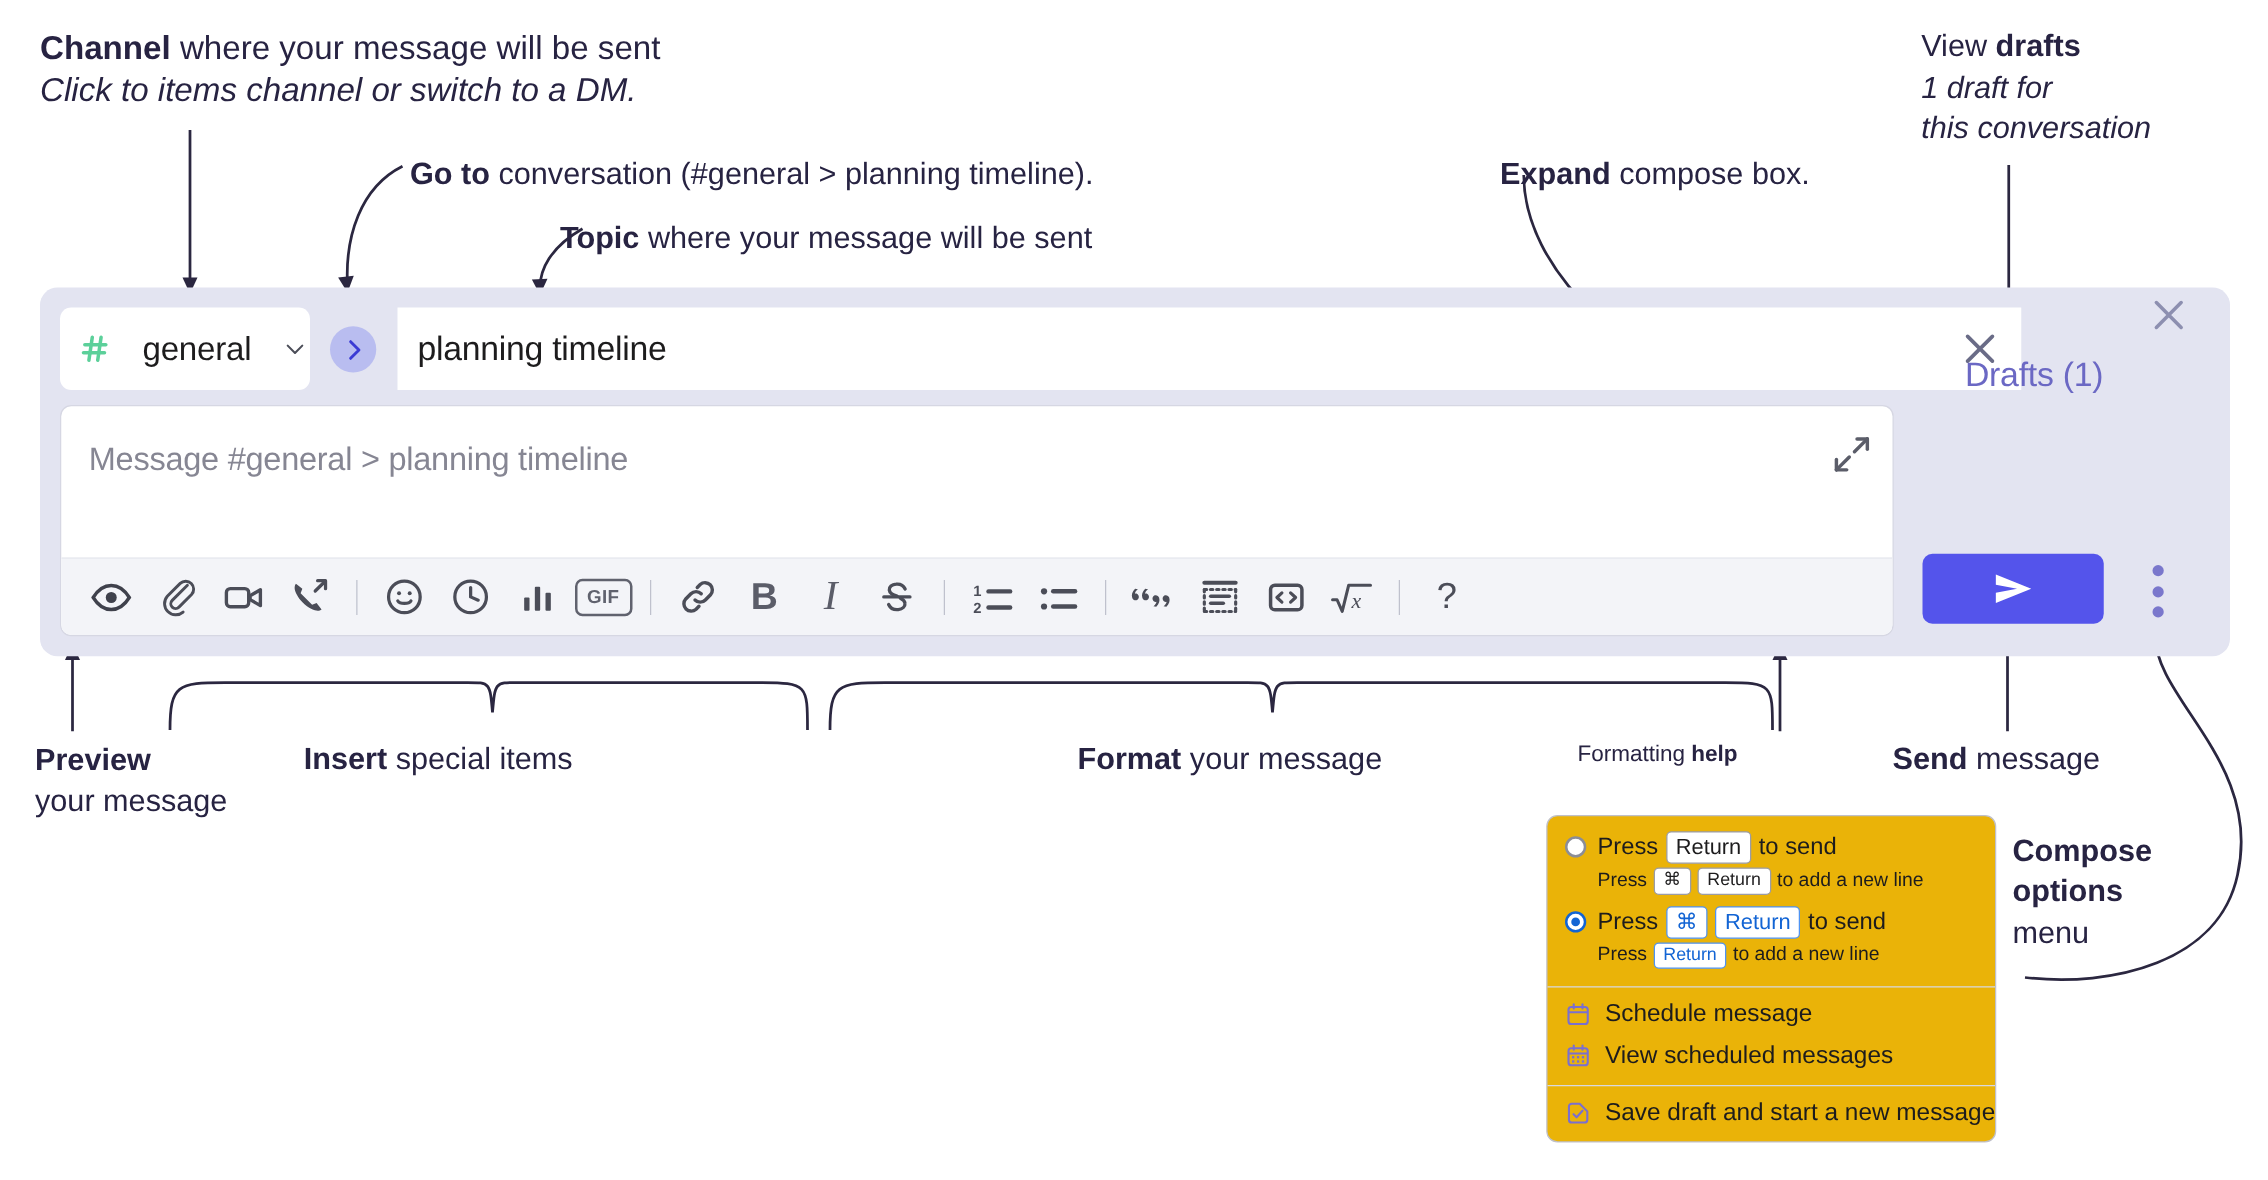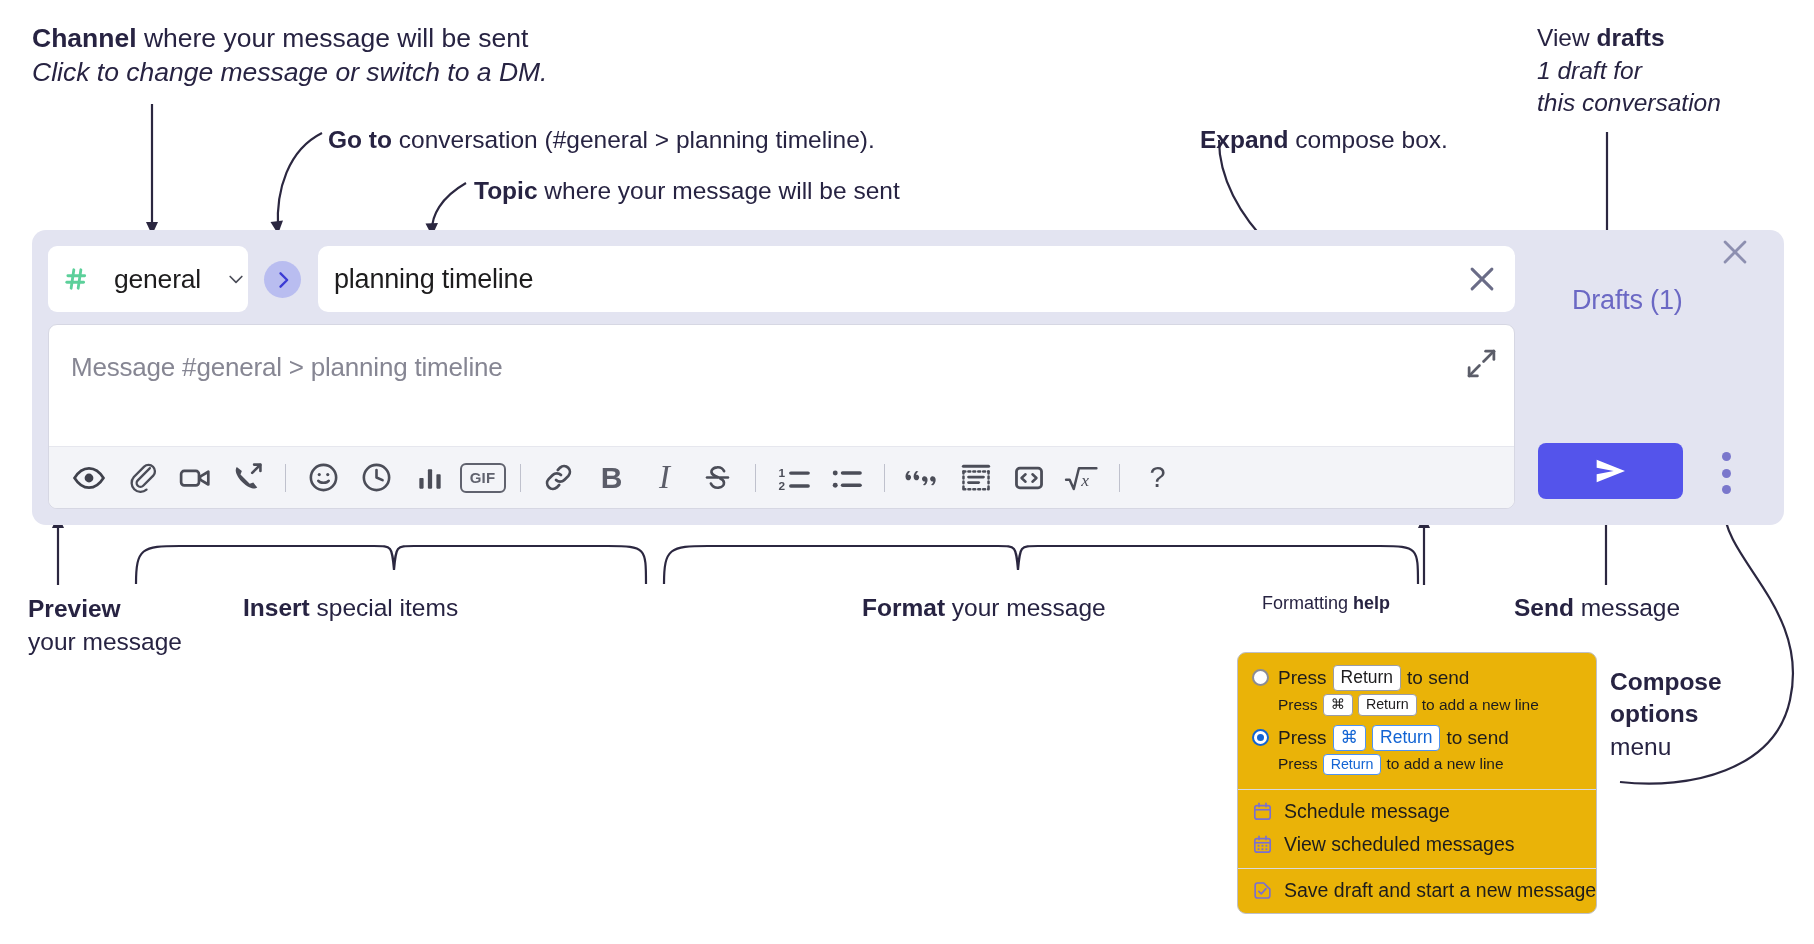--- a/index.html
+++ b/index.html
@@ -12,21 +12,21 @@
   }
   #root { position: relative; width: 1814px; height: 944px; }
 
   
   .ann { position: absolute; color: #272342; line-height: 1.28; }
   .ann b { font-weight: 700; }
   .ann .ital { font-style: italic; }
 
   .ann-channel   { left: 32px;  top: 22px;  font-size: 26.5px; }
   .ann-goto      { left: 328px; top: 124px; font-size: 24.5px; white-space: nowrap; }
-  .ann-topic     { left: 474px; top: 175px; font-size: 24.5px; white-space: nowrap; }
+  .ann-topic     { left: 448px; top: 175px; font-size: 24.5px; white-space: nowrap; }
   .ann-expand    { left: 1200px;top: 124px; font-size: 24.5px; white-space: nowrap; }
   .ann-drafts    { left: 1537px;top: 22px;  font-size: 24.5px; line-height: 1.33; }
 
   .ann-preview   { left: 28px;  top: 592px; font-size: 24.5px; line-height: 1.35; }
   .ann-insert    { left: 243px; top: 592px; font-size: 24.5px; white-space: nowrap; }
   .ann-format    { left: 862px; top: 592px; font-size: 24.5px; white-space: nowrap; }
   .ann-help      { left: 1262px;top: 592px; font-size: 18px; white-space: nowrap; }
   .ann-send      { left: 1514px;top: 592px; font-size: 24.5px; white-space: nowrap; }
   .ann-compose   { left: 1610px;top: 666px; font-size: 24.5px; line-height: 1.32; }
 
@@ -64,22 +64,22 @@
   .goto-btn {
     position: absolute; left: 216px; top: 15px;
     width: 37px; height: 37px; border-radius: 50%;
     background: #b9bdf0;
     display: flex; align-items: center; justify-content: center;
     cursor: pointer;
   }
 
   .topic-field {
     position: absolute; left: 270px; top: 0;
-    width: 1197px; height: 66px;
-    background: #ffffff; border-radius: 10px;
+    width: 1299px; height: 66px;
+    background: #ffffff; border-radius: 0;
     display: flex; align-items: center; padding: 0 16px;
   }
   .topic-value { font-size: 27px; color: #1d1c1d; letter-spacing: -0.2px; }
   .topic-clear { margin-left: auto; width: 34px; height: 34px; cursor: pointer; }
 
   
   .msg-box {
     position: absolute; left: 0; top: 78px;
     width: 1467px; height: 185px;
     background: #ffffff;
@@ -207,21 +207,21 @@
       <path d="M1607 284 l-6 -13 l12 0 z"></path>
       <path d="M58 515 l-6 13 l12 0 z"></path>
       <path d="M1424 515 l-6 13 l12 0 z"></path>
       <path d="M1606 511 l-6 13 l12 0 z"></path>
       <path d="M1724 502 l-6.5 13 l12.5 -1 z"></path>
     </g>
   </svg>
 
   <div class="ann ann-channel">
     <div><b>Channel</b><span> where your message will be sent</span></div>
-    <div class="ital">Click to change message or switch to a DM.</div>
+    <div class="ital">Click to items channel or switch to a DM.</div>
   </div>
 
   <div class="ann ann-goto">
     <b>Go to</b><span> conversation (#general &gt; planning timeline).</span>
   </div>
 
   <div class="ann ann-topic">
     <b>Topic</b><span> where your message will be sent</span>
   </div>
 

